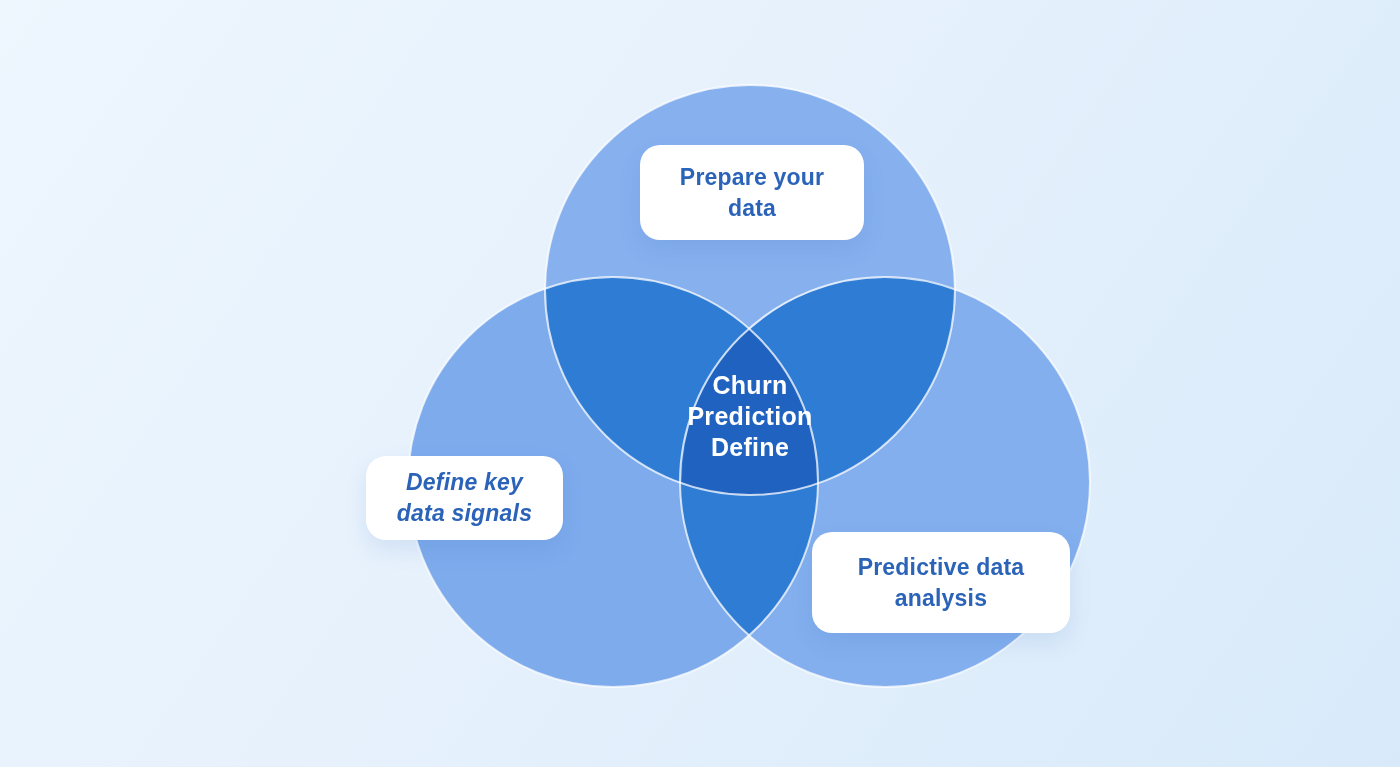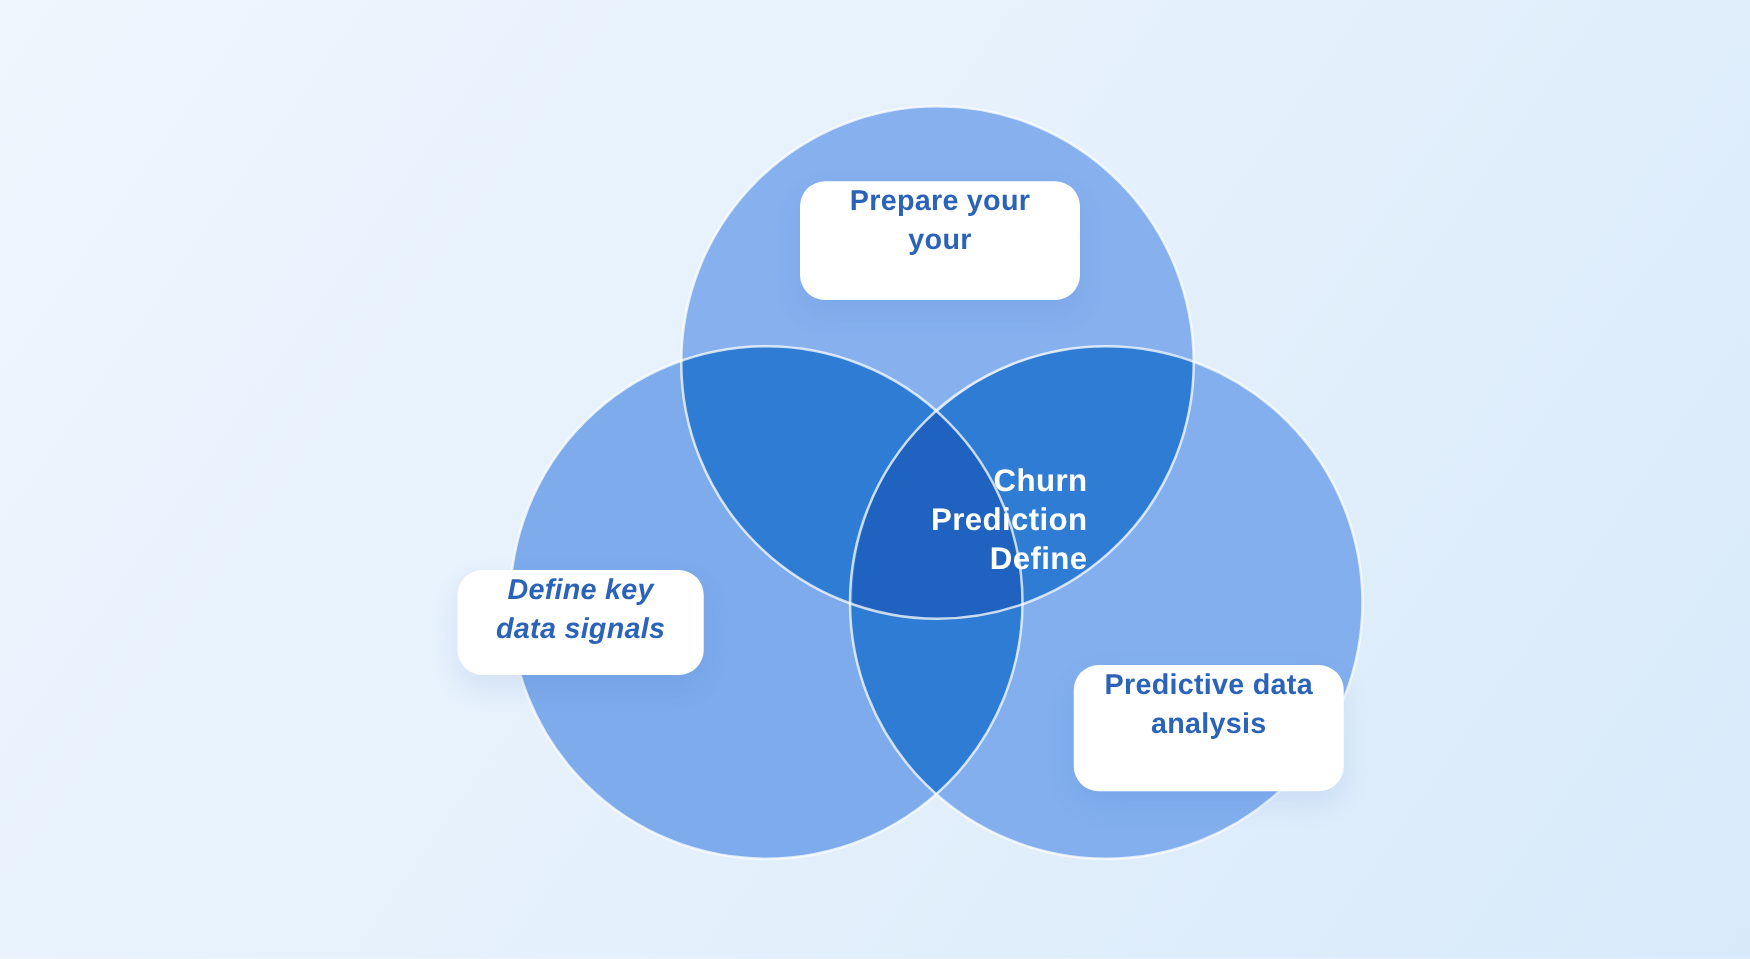--- a/index.html
+++ b/index.html
@@ -15,37 +15,37 @@
     overflow: hidden;
   }
   .stage svg { position: absolute; left: 0; top: 0; }
 
   .card {
     position: absolute;
     background: #ffffff;
     border-radius: 20px;
     box-shadow: 0 10px 22px rgba(59, 108, 186, 0.12);
     display: flex; flex-direction: column;
-    align-items: center; justify-content: flex-start;
+    align-items: center; justify-content: center;
     color: #2a63b8;
     font-weight: bold;
     font-size: 23px;
     line-height: 31px;
     text-align: center;
     letter-spacing: 0.2px;
   }
   .card span { display: block; }
   .card-top   { left: 640px; top: 145px; width: 224px; height: 95px; }
   .card-left  { left: 366px; top: 456px; width: 197px; height: 84px; font-style: italic; }
-  .card-right { left: 859px; top: 532px; width: 216px; height: 101px; }
+  .card-right { left: 812px; top: 532px; width: 258px; height: 101px; }
 
   .center-label {
     position: absolute;
     left: 630px; top: 370px; width: 240px;
-    text-align: right;
+    text-align: center;
     color: #ffffff;
     font-weight: bold;
     font-size: 25px;
     line-height: 31px;
     letter-spacing: 0.3px;
   }
   .center-label span { display: block; }
 </style>
 </head>
 <body>
@@ -64,21 +64,21 @@
 
     <path d="M 749 328.6 A 205 205 0 0 1 818 483.4 A 205 205 0 0 1 682 483.4 A 205 205 0 0 1 749 328.6 Z" fill="#2062c0"></path>
 
     <circle cx="750" cy="290" r="205" fill="none" stroke-width="2" stroke-opacity="0.75" stroke="#ffffff"></circle>
     <circle cx="613" cy="482" r="205" fill="none" stroke-width="2" stroke-opacity="0.75" stroke="#ffffff"></circle>
     <circle cx="885" cy="482" r="205" fill="none" stroke-width="2" stroke-opacity="0.75" stroke="#ffffff"></circle>
   </svg>
 
   <div class="card card-top">
     <span>Prepare your</span>
-    <span>your</span>
+    <span>data</span>
   </div>
 
   <div class="card card-left">
     <span>Define key</span>
     <span>data signals</span>
   </div>
 
   <div class="card card-right">
     <span>Predictive data</span>
     <span>analysis</span>

